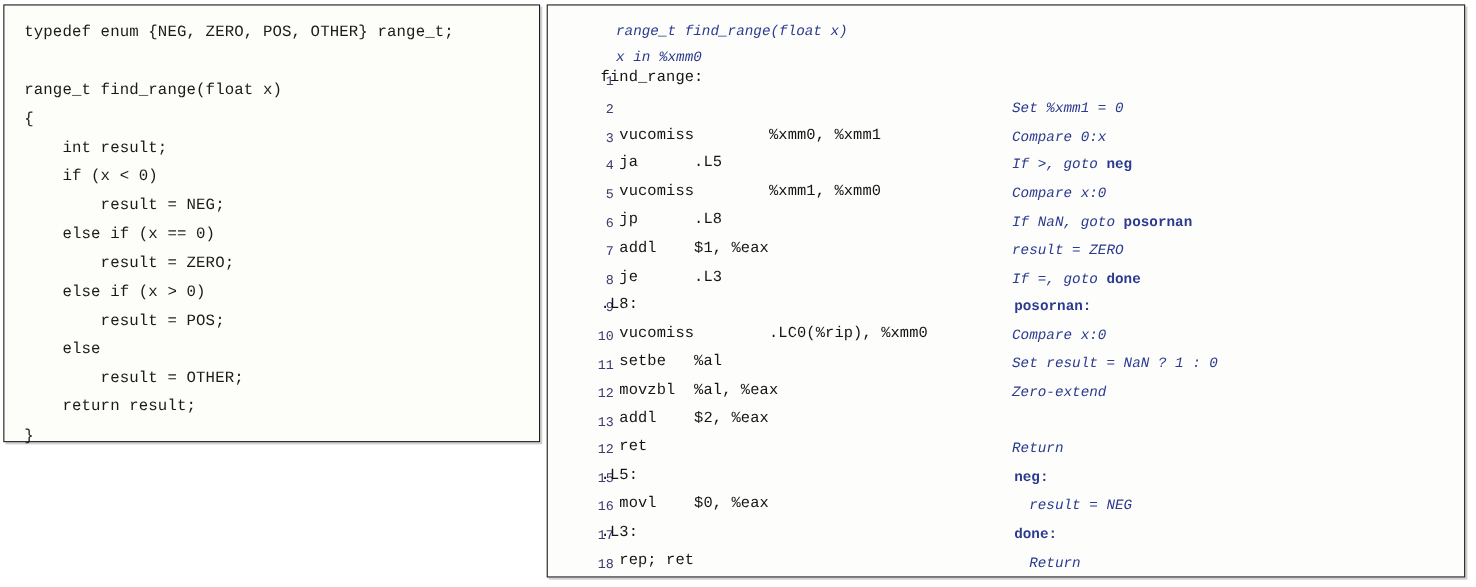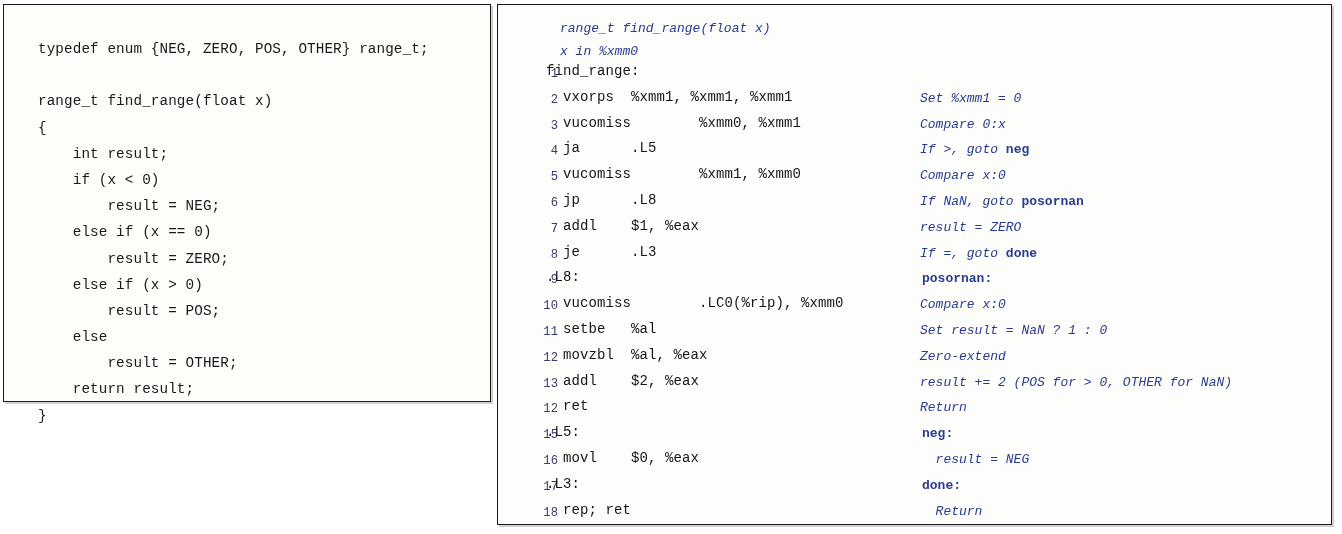--- a/index.html
+++ b/index.html
@@ -39,27 +39,26 @@
     height: 519px;
     border: 1.5px solid #1b1b1b;
     background: #fdfdfb;
     box-shadow: 2px 2px 0 rgba(120,120,120,0.35);
   }
 
   
   #c-code {
     position: absolute;
     left: 18px;
-    top: 31px;
+    top: 12px;
     font-size: 14.3px;
     line-height: 26.2px;
     color: #1a1a1a;
     white-space: pre;
     letter-spacing: 0.1px;
-    margin-left: 16px;
   }
   #c-code .cline {
     height: 26.2px;
     white-space: pre;
   }
 
   
   #asm-head {
     position: absolute;
     left: 62px;
@@ -125,31 +124,31 @@
 <body>
 
 <div id="c-panel" class="panel">
   <div id="c-code"><div class="cline">typedef enum {NEG, ZERO, POS, OTHER} range_t;</div><div class="cline">&nbsp;</div><div class="cline">range_t find_range(float x)</div><div class="cline">{</div><div class="cline">    int result;</div><div class="cline">    if (x &lt; 0)</div><div class="cline">        result = NEG;</div><div class="cline">    else if (x == 0)</div><div class="cline">        result = ZERO;</div><div class="cline">    else if (x &gt; 0)</div><div class="cline">        result = POS;</div><div class="cline">    else</div><div class="cline">        result = OTHER;</div><div class="cline">    return result;</div><div class="cline">}</div></div>
 </div>
 
 <div id="asm-panel" class="panel">
   <div id="asm-head"><div class="hline">range_t find_range(float x)</div><div class="hline">x in %xmm0</div></div>
   <div id="asm-body">
       <div class="arow"><span class="lnum">1</span><span class="instr">find_range:</span></div>
-      <div class="arow"><span class="lnum">2</span><span class="instr">  vxorps  %xmm1, %xmm1, %xmm1</span><span class="cmt">Set %xmm1 = 0</span></div>
+      <div class="arow"><span class="lnum">2</span><span class="cmt">Set %xmm1 = 0</span></div>
       <div class="arow"><span class="lnum">3</span><span class="instr">  vucomiss        %xmm0, %xmm1</span><span class="cmt">Compare 0:x</span></div>
       <div class="arow"><span class="lnum">4</span><span class="instr">  ja      .L5</span><span class="cmt">If &gt;, goto <b>neg</b></span></div>
       <div class="arow"><span class="lnum">5</span><span class="instr">  vucomiss        %xmm1, %xmm0</span><span class="cmt">Compare x:0</span></div>
       <div class="arow"><span class="lnum">6</span><span class="instr">  jp      .L8</span><span class="cmt">If NaN, goto <b>posornan</b></span></div>
       <div class="arow"><span class="lnum">7</span><span class="instr">  addl    $1, %eax</span><span class="cmt">result = ZERO</span></div>
       <div class="arow"><span class="lnum">8</span><span class="instr">  je      .L3</span><span class="cmt">If =, goto <b>done</b></span></div>
       <div class="arow"><span class="lnum">9</span><span class="instr">.L8:</span><span class="cmt label">posornan:</span></div>
       <div class="arow"><span class="lnum">10</span><span class="instr">  vucomiss        .LC0(%rip), %xmm0</span><span class="cmt">Compare x:0</span></div>
       <div class="arow"><span class="lnum">11</span><span class="instr">  setbe   %al</span><span class="cmt">Set result = NaN ? 1 : 0</span></div>
       <div class="arow"><span class="lnum">12</span><span class="instr">  movzbl  %al, %eax</span><span class="cmt">Zero-extend</span></div>
-      <div class="arow"><span class="lnum">13</span><span class="instr">  addl    $2, %eax</span><span class="cmt">result += 2 (POS for &gt; 0, OTHER for NaN)</span></div>
+      <div class="arow"><span class="lnum">13</span><span class="instr">  addl    $2, %eax</span></div>
       <div class="arow"><span class="lnum">12</span><span class="instr">  ret</span><span class="cmt">Return</span></div>
       <div class="arow"><span class="lnum">15</span><span class="instr">.L5:</span><span class="cmt label">neg:</span></div>
       <div class="arow"><span class="lnum">16</span><span class="instr">  movl    $0, %eax</span><span class="cmt">  result = NEG</span></div>
       <div class="arow"><span class="lnum">17</span><span class="instr">.L3:</span><span class="cmt label">done:</span></div>
       <div class="arow"><span class="lnum">18</span><span class="instr">  rep; ret</span><span class="cmt">  Return</span></div>
     </div>
 </div>
 
 </body></html>

